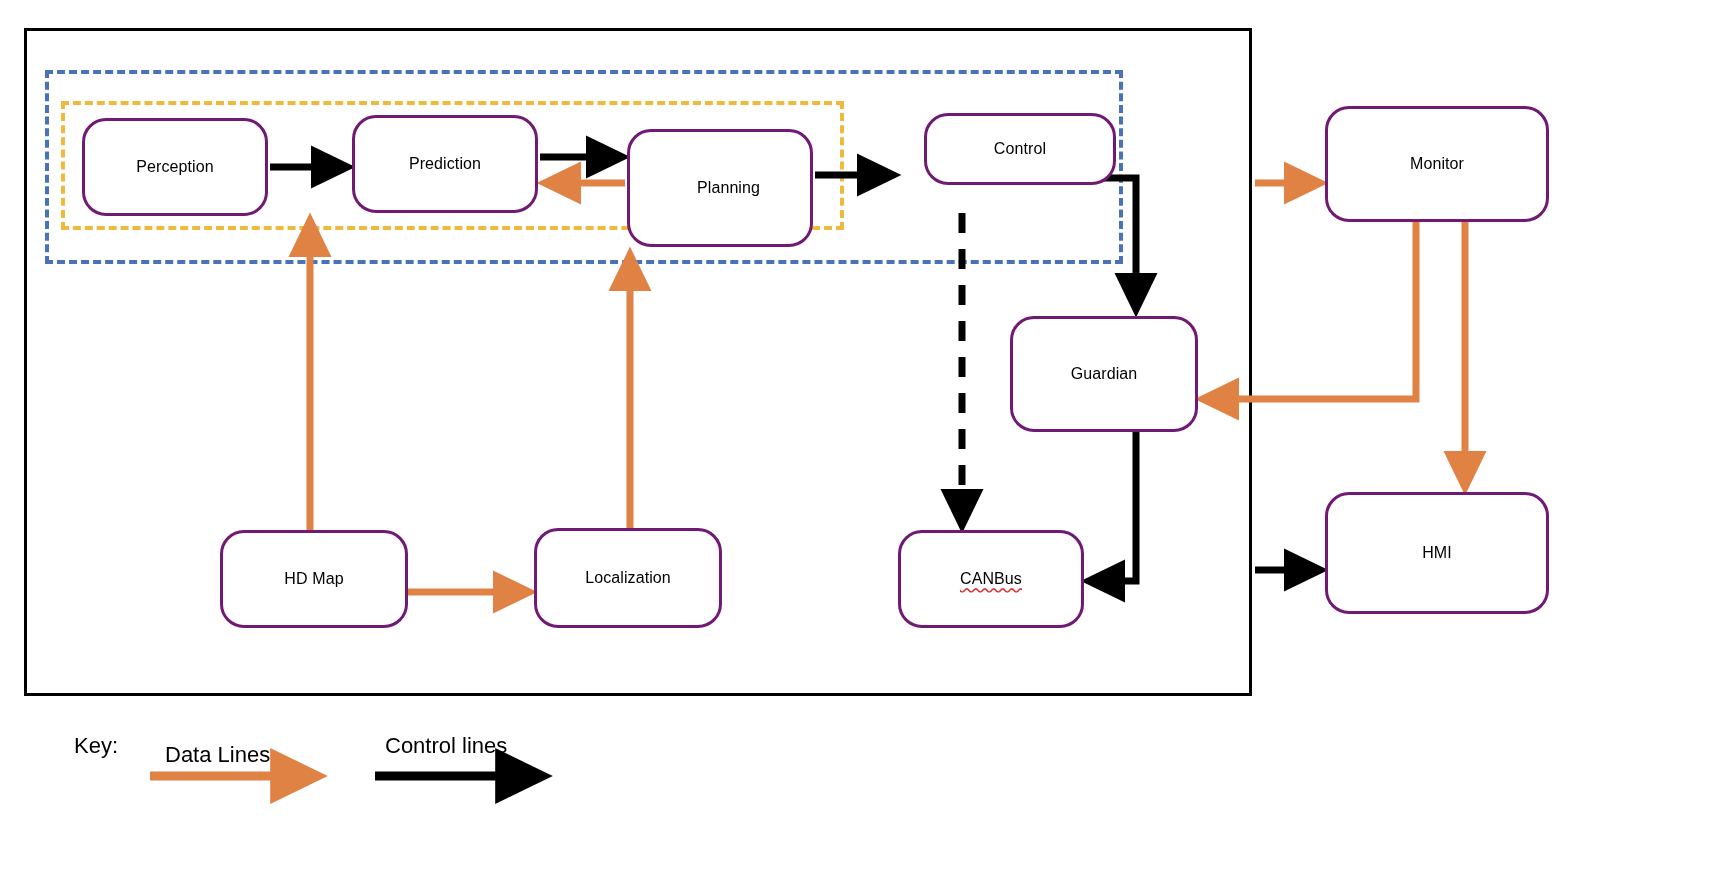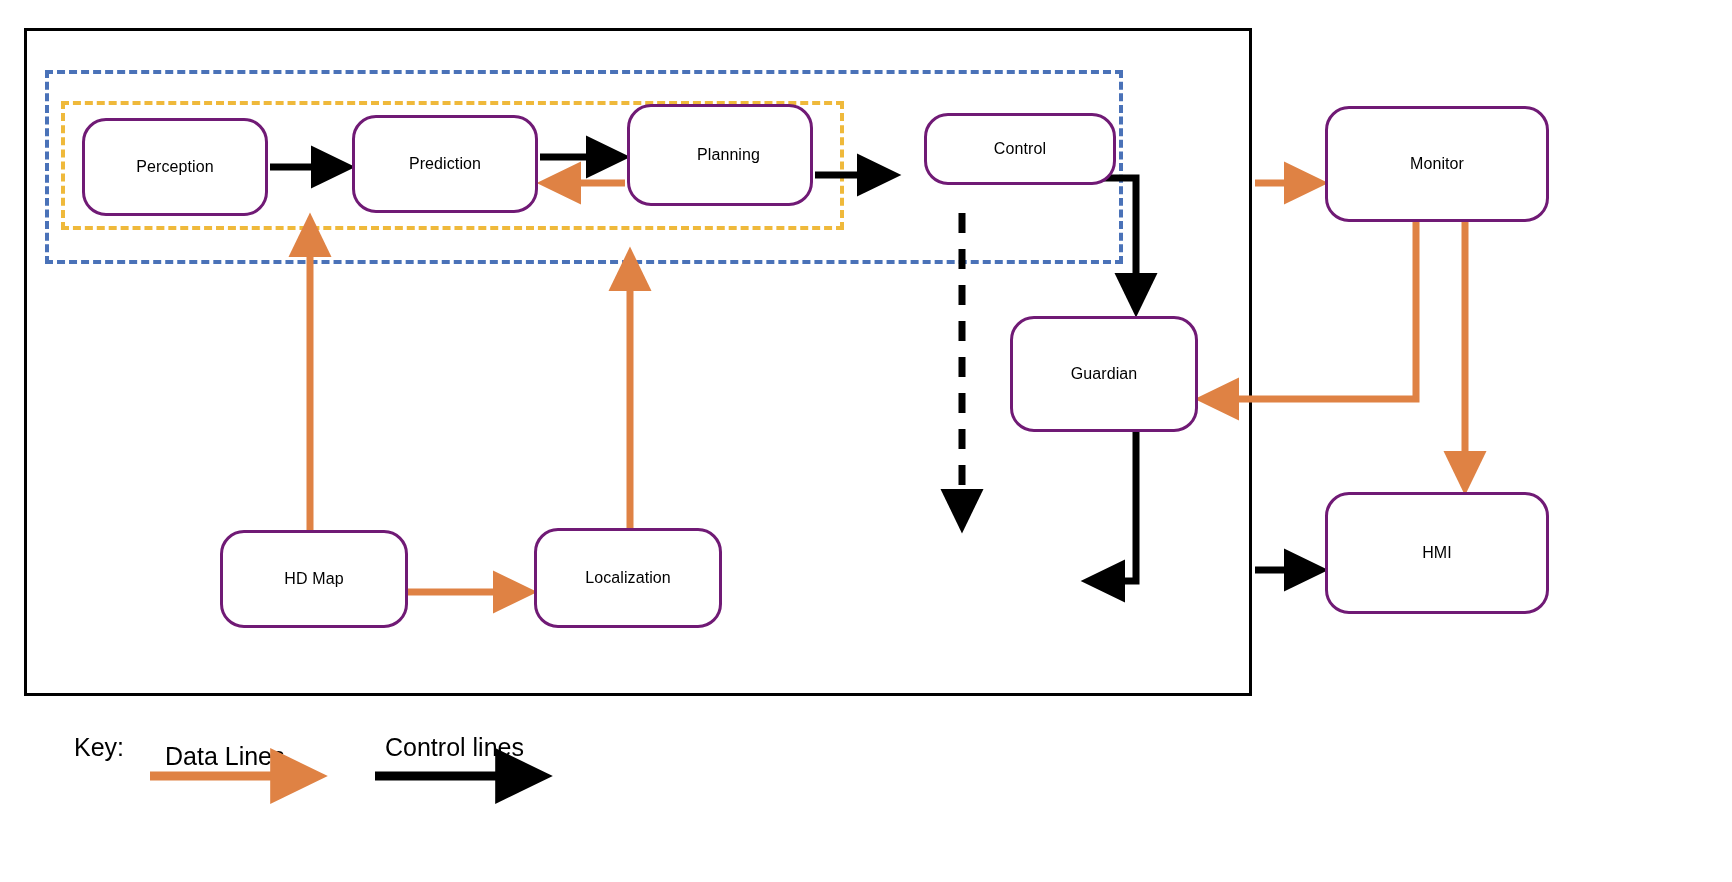--- a/index.html
+++ b/index.html
@@ -48,21 +48,21 @@
   }
 
   
   #wires{position:absolute;left:0;top:0;width:1732px;height:882px;z-index:3;}
   #wires-top{position:absolute;left:0;top:0;width:1732px;height:882px;z-index:8;pointer-events:none;}
 
   
   .key-wrap{position:absolute;z-index:6;}
   .key-text{
     position:absolute;
-    font-size:25px;
+    font-size:22px;
     color:#000000;
     white-space:nowrap;
     font-family:"Liberation Sans", sans-serif;
   }
 </style>
 </head>
 <body>
 
 <div id="stage">
 
@@ -139,21 +139,21 @@
   </svg>
 
   <div class="node" style="left:82px;top:118px;width:186px;height:98px;">
     <span class="label">Perception</span>
   </div>
 
   <div class="node" style="left:352px;top:115px;width:186px;height:98px;">
     <span class="label">Prediction</span>
   </div>
 
-  <div class="node" style="left:627px;top:104px;width:186px;height:102px;padding-left:17px;">
+  <div class="node" style="left:627px;top:129px;width:186px;height:118px;padding-left:17px;">
     <span class="label">Planning</span>
   </div>
 
   <div class="node" style="left:924px;top:113px;width:192px;height:72px;">
     <span class="label">Control</span>
   </div>
 
   <div class="node" style="left:1325px;top:106px;width:224px;height:116px;text-align:right;">
     <span class="label">Monitor</span>
   </div>
@@ -167,20 +167,23 @@
   </div>
 
   <div class="node" style="left:220px;top:530px;width:188px;height:98px;">
     <span class="label">HD Map</span>
   </div>
 
   <div class="node" style="left:534px;top:528px;width:188px;height:100px;">
     <span class="label">Localization</span>
   </div>
 
+  <div class="node spell" style="left:898px;top:530px;width:186px;height:98px;">
+    <span class="label">CANBus</span>
+  </div>
 
   <div class="key-wrap" style="left:0;top:0;width:1732px;height:882px;">
     <div class="key-text" style="left:74px;top:733px;">Key:</div>
     <div class="key-text" style="left:165px;top:733px;margin-top:9px;">Data Lines</div>
     <div class="key-text" style="left:385px;top:733px;">Control lines</div>
   </div>
 
   <svg id="wires-top" viewBox="0 0 1732 882" xmlns="http://www.w3.org/2000/svg">
     <defs>
       <marker id="ah-black2" markerWidth="7" markerHeight="7" refX="4.2" refY="3.5" orient="auto" markerUnits="strokeWidth">

